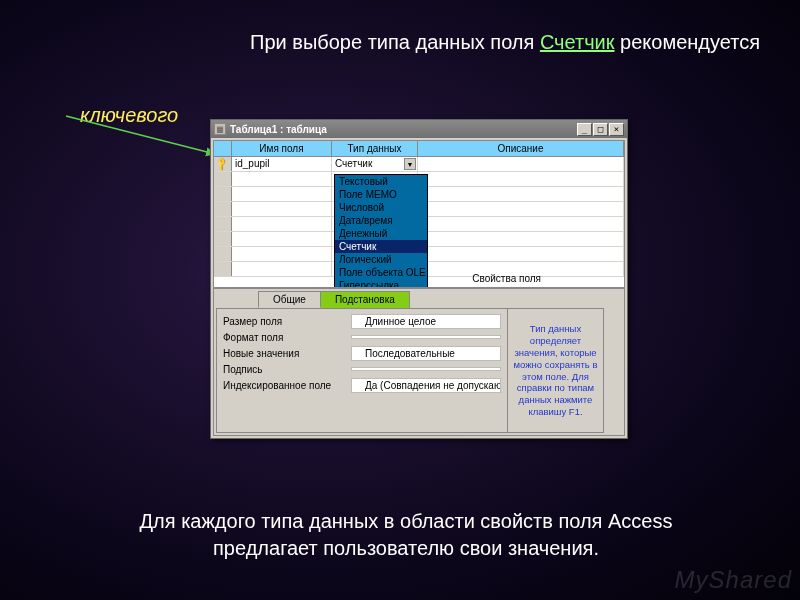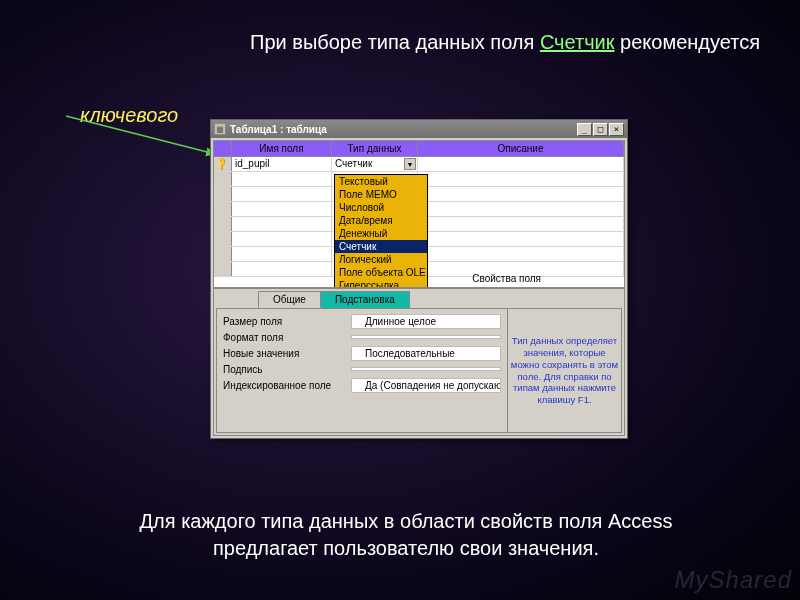--- a/index.html
+++ b/index.html
@@ -49,59 +49,59 @@
     width: 15px; height: 13px; background:#d4d0c8;
     border:1px solid #fff; border-right-color:#555; border-bottom-color:#555;
     margin-left:1px; display:flex; align-items:center; justify-content:center;
     font-size:9px; font-family: monospace; color:#000;
   }
 
   .design-grid {
     border:1px solid #888; margin:2px; background:#fff;
     height: 148px; position:relative; overflow:hidden;
   }
-  .grid-header { display:flex; background:#8b5cf6; border-bottom:1px solid #888;}
+  .grid-header { display:flex; background:#7dd3fc; border-bottom:1px solid #888;}
   .gh { border-right:1px solid #888; padding:2px 3px; text-align:center; font-size:10px; }
   .gh.sel { width:18px;}
   .gh.name { width:100px;}
   .gh.type { width:86px;}
   .gh.desc { flex:1;}
   .grid-row { display:flex; height:15px; border-bottom:1px solid #d8d4cc;}
   .grid-row .cell { border-right:1px solid #d8d4cc; padding:1px 3px; font-size:10px; white-space:nowrap; overflow:hidden;}
   .grid-row .sel { width:18px; background:#d4d0c8; border-right:1px solid #888; display:flex; align-items:center; justify-content:center;}
   .grid-row .name { width:100px;}
   .grid-row .type { width:86px; position:relative;}
   .grid-row .desc { flex:1;}
   .key-icon { font-size:9px; color:#8b7500; transform:rotate(-45deg);}
   .dd-btn{ position:absolute; right:1px; top:1px; width:12px; height:12px; background:#d4d0c8; border:1px solid #888; font-size:7px; display:flex; align-items:center; justify-content:center;}
 
   .dropdown {
     position:absolute; top:33px; left:120px; width:94px;
-    background:#eab308; border:1px solid #000; z-index:20;
+    background:#0369a1; border:1px solid #000; z-index:20;
   }
   .dropdown .dd-item { padding:1px 4px; font-size:10px; white-space:nowrap; cursor:default;}
   .dropdown .dd-item.sel { background:#0a246a; color:#fff;}
 
   .props-label {
     position:absolute; top:153px; right:86px; font-size:10px; color:#000;
   }
 
   .prop-area {
     position:absolute; bottom:2px; left:2px; right:2px; height:148px;
     border:1px solid #888; background:#d4d0c8;
   }
   .prop-tabs { display:flex; margin-top:2px; margin-left:4px;padding-left:40px;}
   .prop-tab {
     padding:2px 14px; font-size:10px;
-    background:#14b8a6; border:1px solid #888; border-bottom:none;
+    background:#84cc16; border:1px solid #888; border-bottom:none;
     margin-right:-1px;
   }
   .prop-tab.active { background:#d4d0c8; position:relative; z-index:2; border-bottom:1px solid #d4d0c8;}
   .prop-body {
-    border:1px solid #888; margin:0 2px 2px 2px; background:#d4d0c8;
+    border:1px solid #888; margin:0 20px 2px 2px; background:#d4d0c8;
     height:125px; position:relative; display:flex;
   }
   .prop-list { width:290px; padding:4px 6px;}
   .prop-row { display:flex; height:16px; align-items:center;}
   .prop-row .pl { width:128px; font-size:10px;}
   .prop-row .pv { flex:1; background:#fff; border:1px solid #bbb; padding:1px 13px; font-size:10px; white-space:nowrap; overflow:hidden;}
   .prop-row .pv.empty{ background:#fff;}
   .prop-help {
     flex:1; border-left:1px solid #888; padding:8px 1px;
     font-size:9.5px; color:#2236cc; text-align:center; line-height:1.25;

